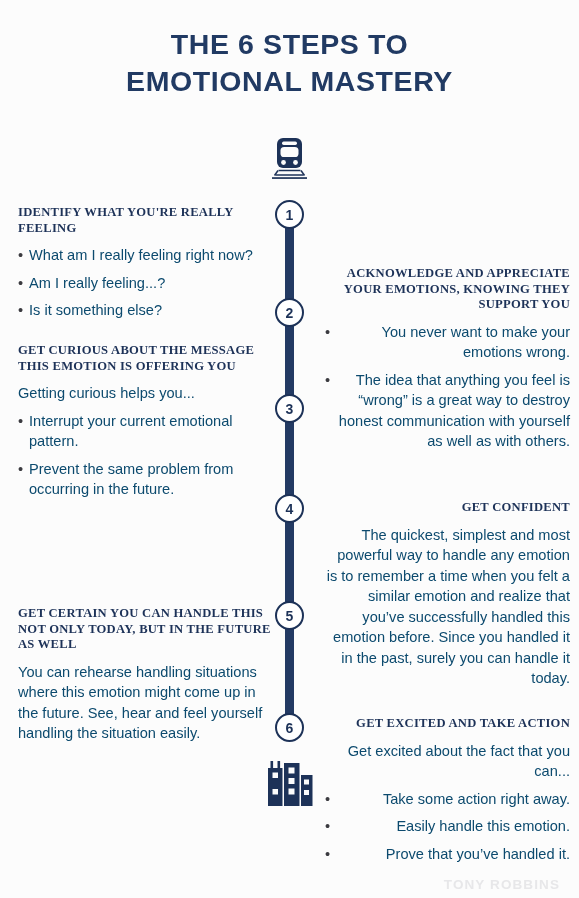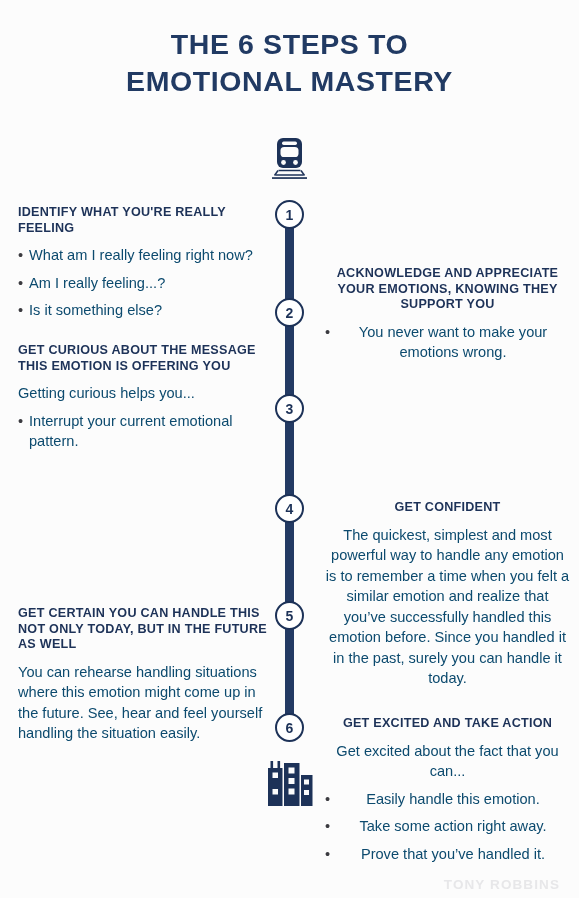--- a/index.html
+++ b/index.html
@@ -81,24 +81,24 @@
     width: 58px;
     height: 52px;
     z-index: 4;
   }
 
   
   .block {
     position: absolute;
   }
   .block.left  { left: 18px;  width: 255px; text-align: left; }
-  .block.right { left: 325px; width: 245px; text-align: center; }
+  .block.right { left: 325px; width: 245px; text-align: right; }
 
   .block h3 {
-    font-family: Liberation Sans, sans-serif;
+    font-family: Liberation Serif, serif;
     font-weight: bold;
     font-size: 12.6px;
     letter-spacing: 0.25px;
     line-height: 15.5px;
     color: #1d3258;
     margin-bottom: 9px;
   }
 
   .block p,
   .block li {
@@ -216,46 +216,48 @@
       <li>What am I really feeling right now?</li>
       <li>Am I really feeling...?</li>
       <li>Is it something else?</li>
     </ul>
   </div>
 
   <div class="block right" style="top:266px;">
     <h3>ACKNOWLEDGE AND APPRECIATE YOUR EMOTIONS, KNOWING THEY SUPPORT YOU</h3>
     <ul>
       <li>You never want to make your emotions wrong.</li>
+      <li>The idea that anything you feel is “wrong” is a great way to destroy honest communication with yourself as well as with others.</li>
     </ul>
   </div>
 
   <div class="block left" style="top:343px;">
     <h3>GET CURIOUS ABOUT THE MESSAGE THIS EMOTION IS OFFERING YOU</h3>
     <p class="lead">Getting curious helps you...</p>
     <ul>
       <li>Interrupt your current emotional pattern.</li>
+      <li>Prevent the same problem from occurring in the future.</li>
     </ul>
   </div>
 
   <div class="block right" style="top:500px;">
     <h3>GET CONFIDENT</h3>
     <p class="body">The quickest, simplest and most powerful way to handle any emotion is to remember a time when you felt a similar emotion and realize that you’ve successfully handled this emotion before. Since you handled it in the past, surely you can handle it today.</p>
   </div>
 
   <div class="block left" style="top:606px;">
     <h3>GET CERTAIN YOU CAN HANDLE THIS NOT ONLY TODAY, BUT IN THE FUTURE AS WELL</h3>
     <p class="body">You can rehearse handling situations where this emotion might come up in the future. See, hear and feel yourself handling the situation easily.</p>
   </div>
 
   <div class="block right" style="top:716px;">
     <h3>GET EXCITED AND TAKE ACTION</h3>
     <p class="lead">Get excited about the fact that you can...</p>
     <ul>
+      <li>Take some action right away.</li>
       <li>Easily handle this emotion.</li>
-      <li>Take some action right away.</li>
       <li>Prove that you’ve handled it.</li>
     </ul>
   </div>
 
   <div class="footer-brand">TONY ROBBINS</div>
 
 </div>
 
 </body></html>

